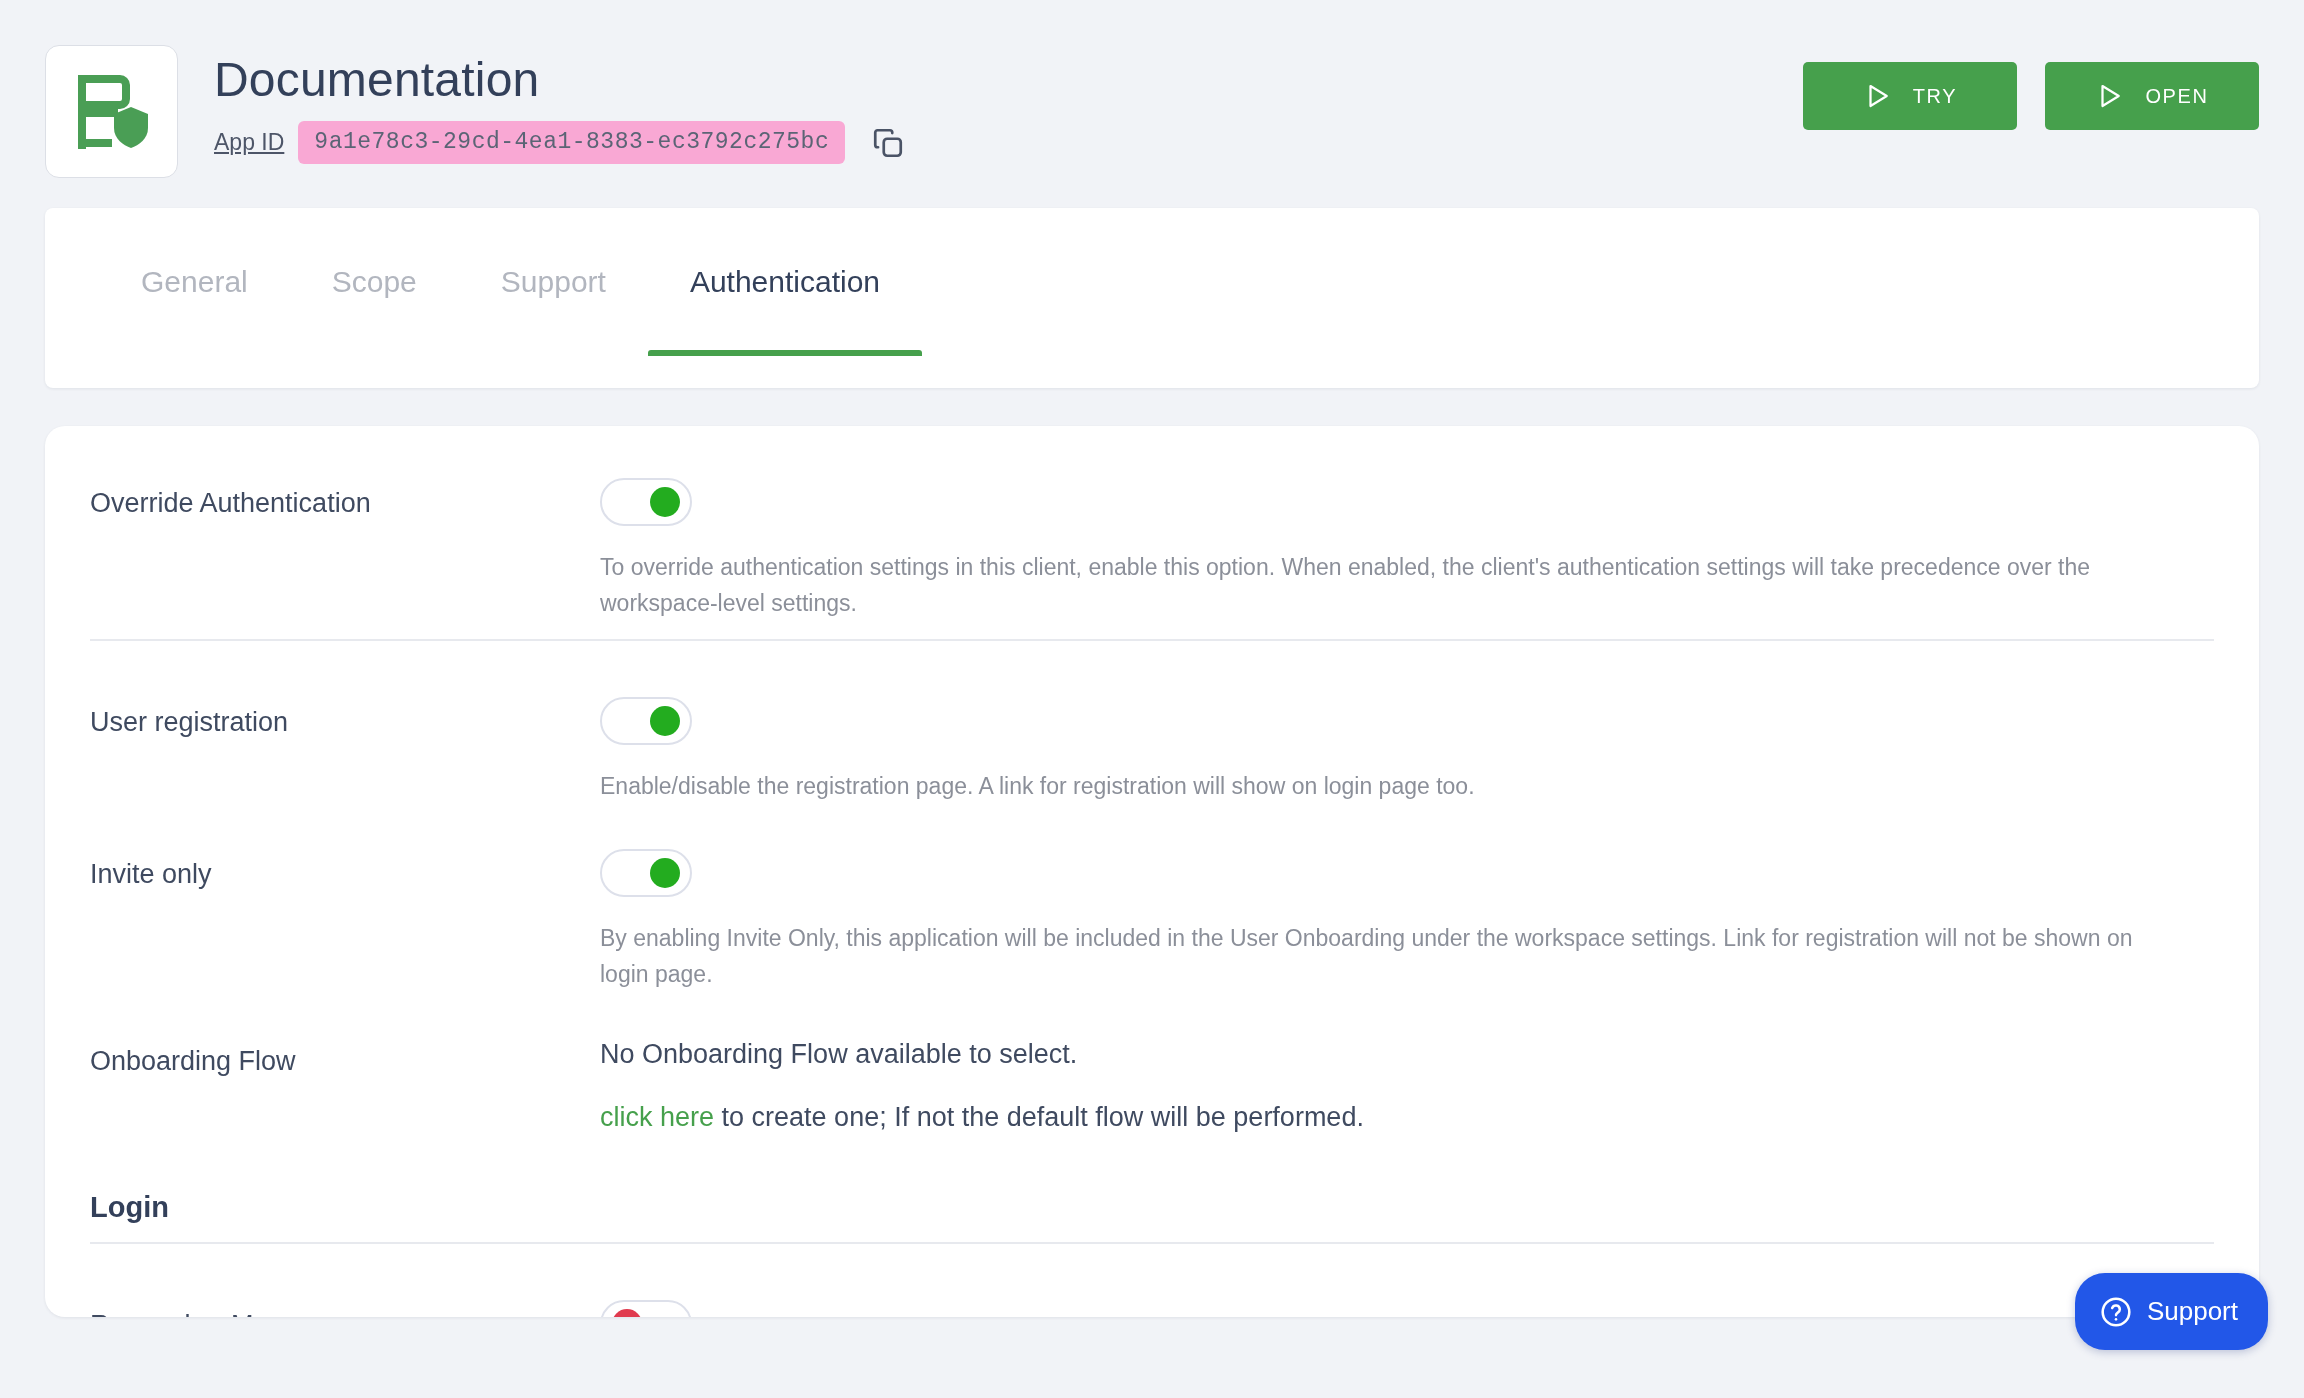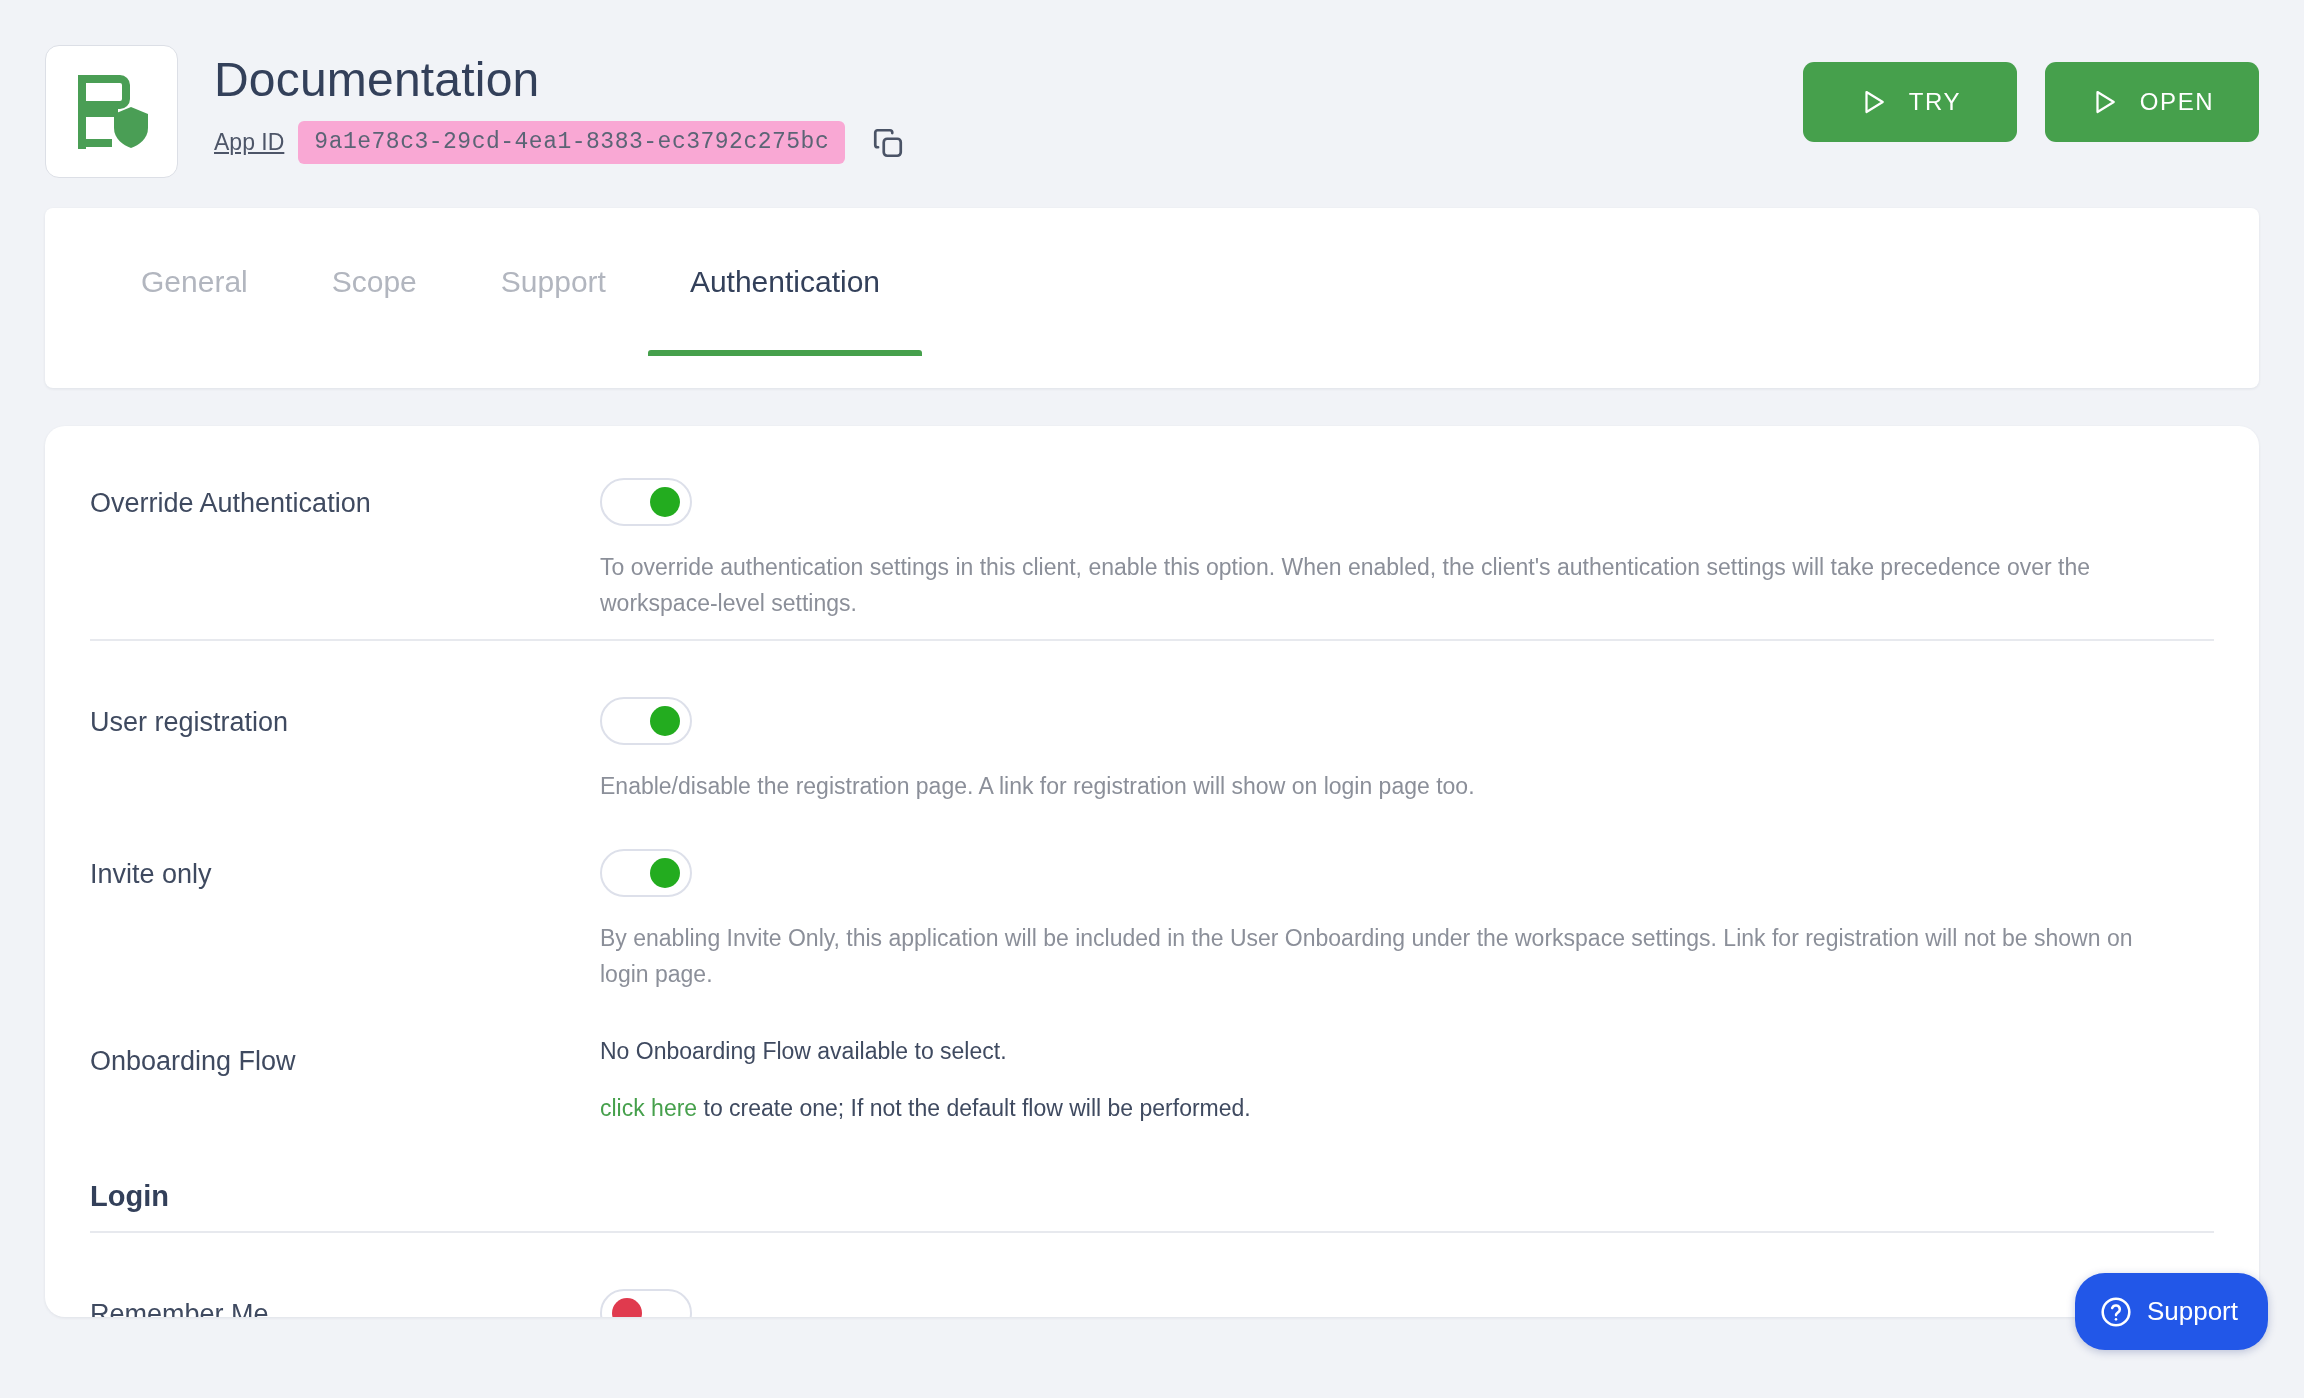--- a/index.html
+++ b/index.html
@@ -95,25 +95,25 @@
     align-items: center;
     gap: 28px;
     padding-top: 22px;
     flex: 0 0 auto;
   }
 
   .btn-primary {
     background: #46a04c;
     color: #ffffff;
     border: none;
-    border-radius: 11px;
-    height: 80px;
+    border-radius: 5px;
+    height: 68px;
     min-width: 214px;
     padding: 0 36px;
-    font-size: 24px;
+    font-size: 20px;
     letter-spacing: 1.6px;
     font-family: "Liberation Sans", sans-serif;
     cursor: pointer;
     display: flex;
     align-items: center;
     justify-content: center;
     gap: 20px;
   }
 
   .btn-primary .play-icon { line-height: 0; }
@@ -226,21 +226,21 @@
   .section-rule {
     border: none;
     border-top: 2px solid #e7e9ee;
     margin: 18px 0 0 0;
   }
 
   .spacer-32 { height: 44px; }
   .spacer-40 { height: 56px; }
 
   .flow-line {
-    font-size: 23px;
+    font-size: 27px;
     color: #3f4a60;
     line-height: 1.35;
   }
 
   .flow-line + .flow-line { margin-top: 26px; }
 
   .link-green {
     color: #46a04c;
     cursor: pointer;
   }

